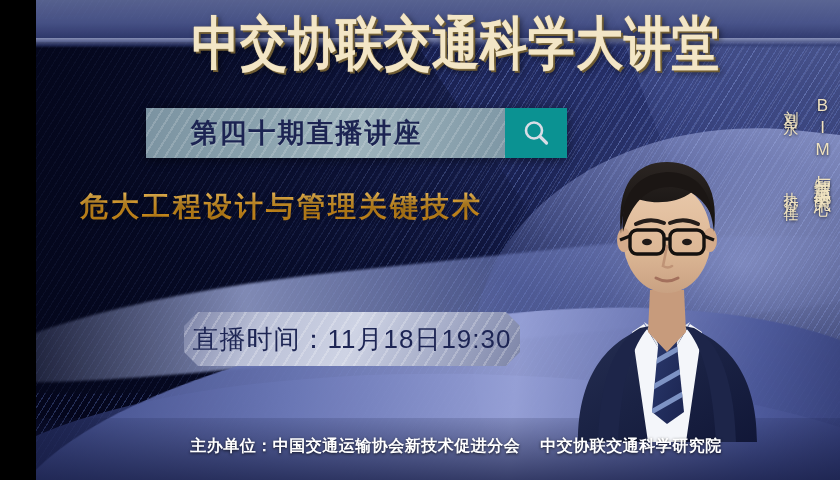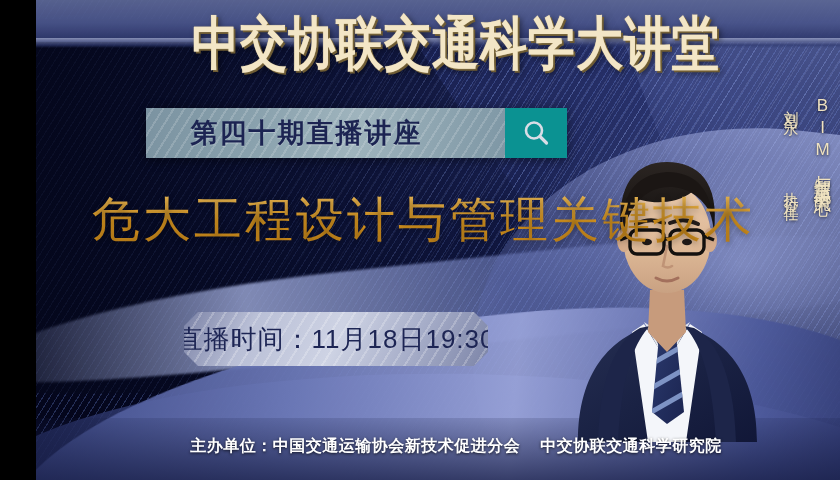--- a/index.html
+++ b/index.html
@@ -155,35 +155,35 @@
   }
   .ep-icon-box{
     width:62px;
     background:#0b9292;
     display:flex;align-items:center;justify-content:center;
   }
   .ep-icon-box svg{display:block;}
 
   
   .topic{
-    position:absolute;left:56px;top:188px;
-    font-size:48px;font-weight:normal;letter-spacing:3px;
+    position:absolute;left:44px;top:188px;
+    font-size:28px;font-weight:bold;letter-spacing:3px;
     color:#d79a2b;
     background:linear-gradient(180deg,#efc163 0%,#d9961f 52%,#c9871a 100%);
     -webkit-background-clip:text;background-clip:text;
     -webkit-text-fill-color:transparent;
     text-shadow:0 2px 6px rgba(0,0,0,.35);
     white-space:nowrap;
     z-index:6;
   }
 
   
   .date-pill{
     position:absolute;left:148px;top:312px;
-    width:304px;height:54px;
+    width:336px;height:54px;
     background:linear-gradient(115deg,#7b82a6 0%,#b9bfd6 22%,#ced3e4 50%,#a7aec9 74%,#7d85a8 100%);
     clip-path:polygon(14px 0,calc(100% - 14px) 0,100% 14px,100% calc(100% - 14px),calc(100% - 14px) 100%,14px 100%,0 calc(100% - 14px),0 14px);
     display:flex;align-items:center;justify-content:center;
     z-index:6;
     box-shadow:0 3px 12px rgba(0,0,0,.4);
   }
   .date-pill:before{
     content:"";position:absolute;inset:0;
     background-image:repeating-linear-gradient(-58deg,
       rgba(255,255,255,.22) 0 2px, rgba(255,255,255,0) 2px 10px);

